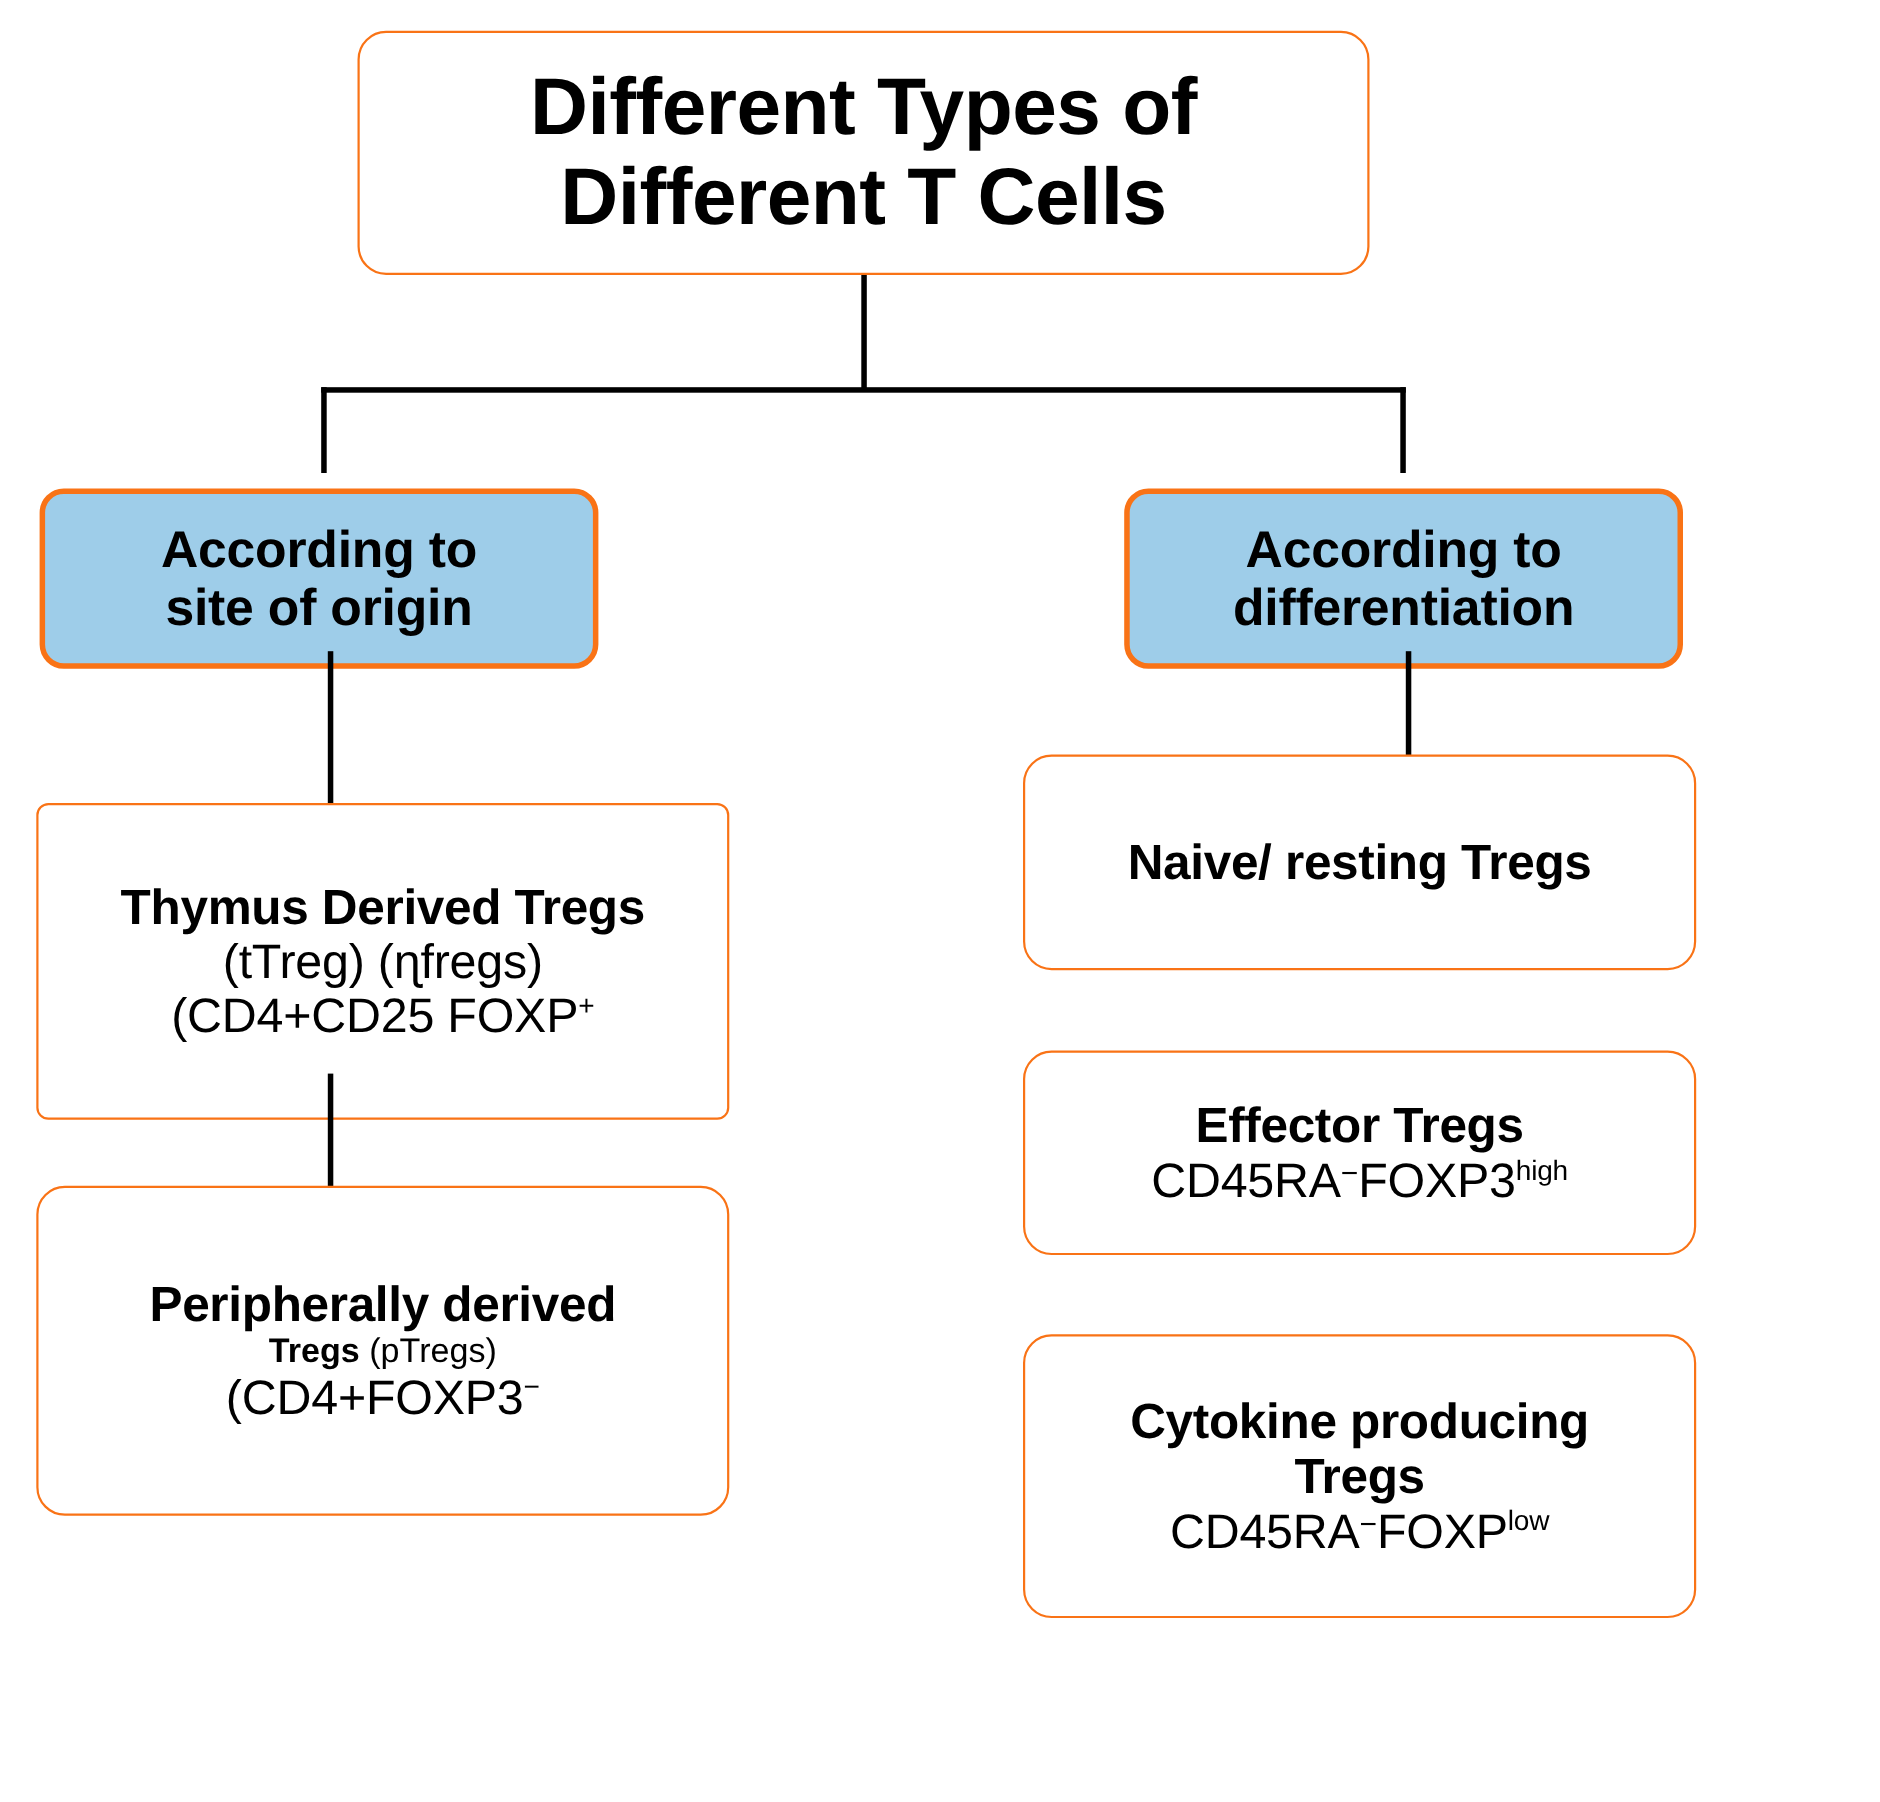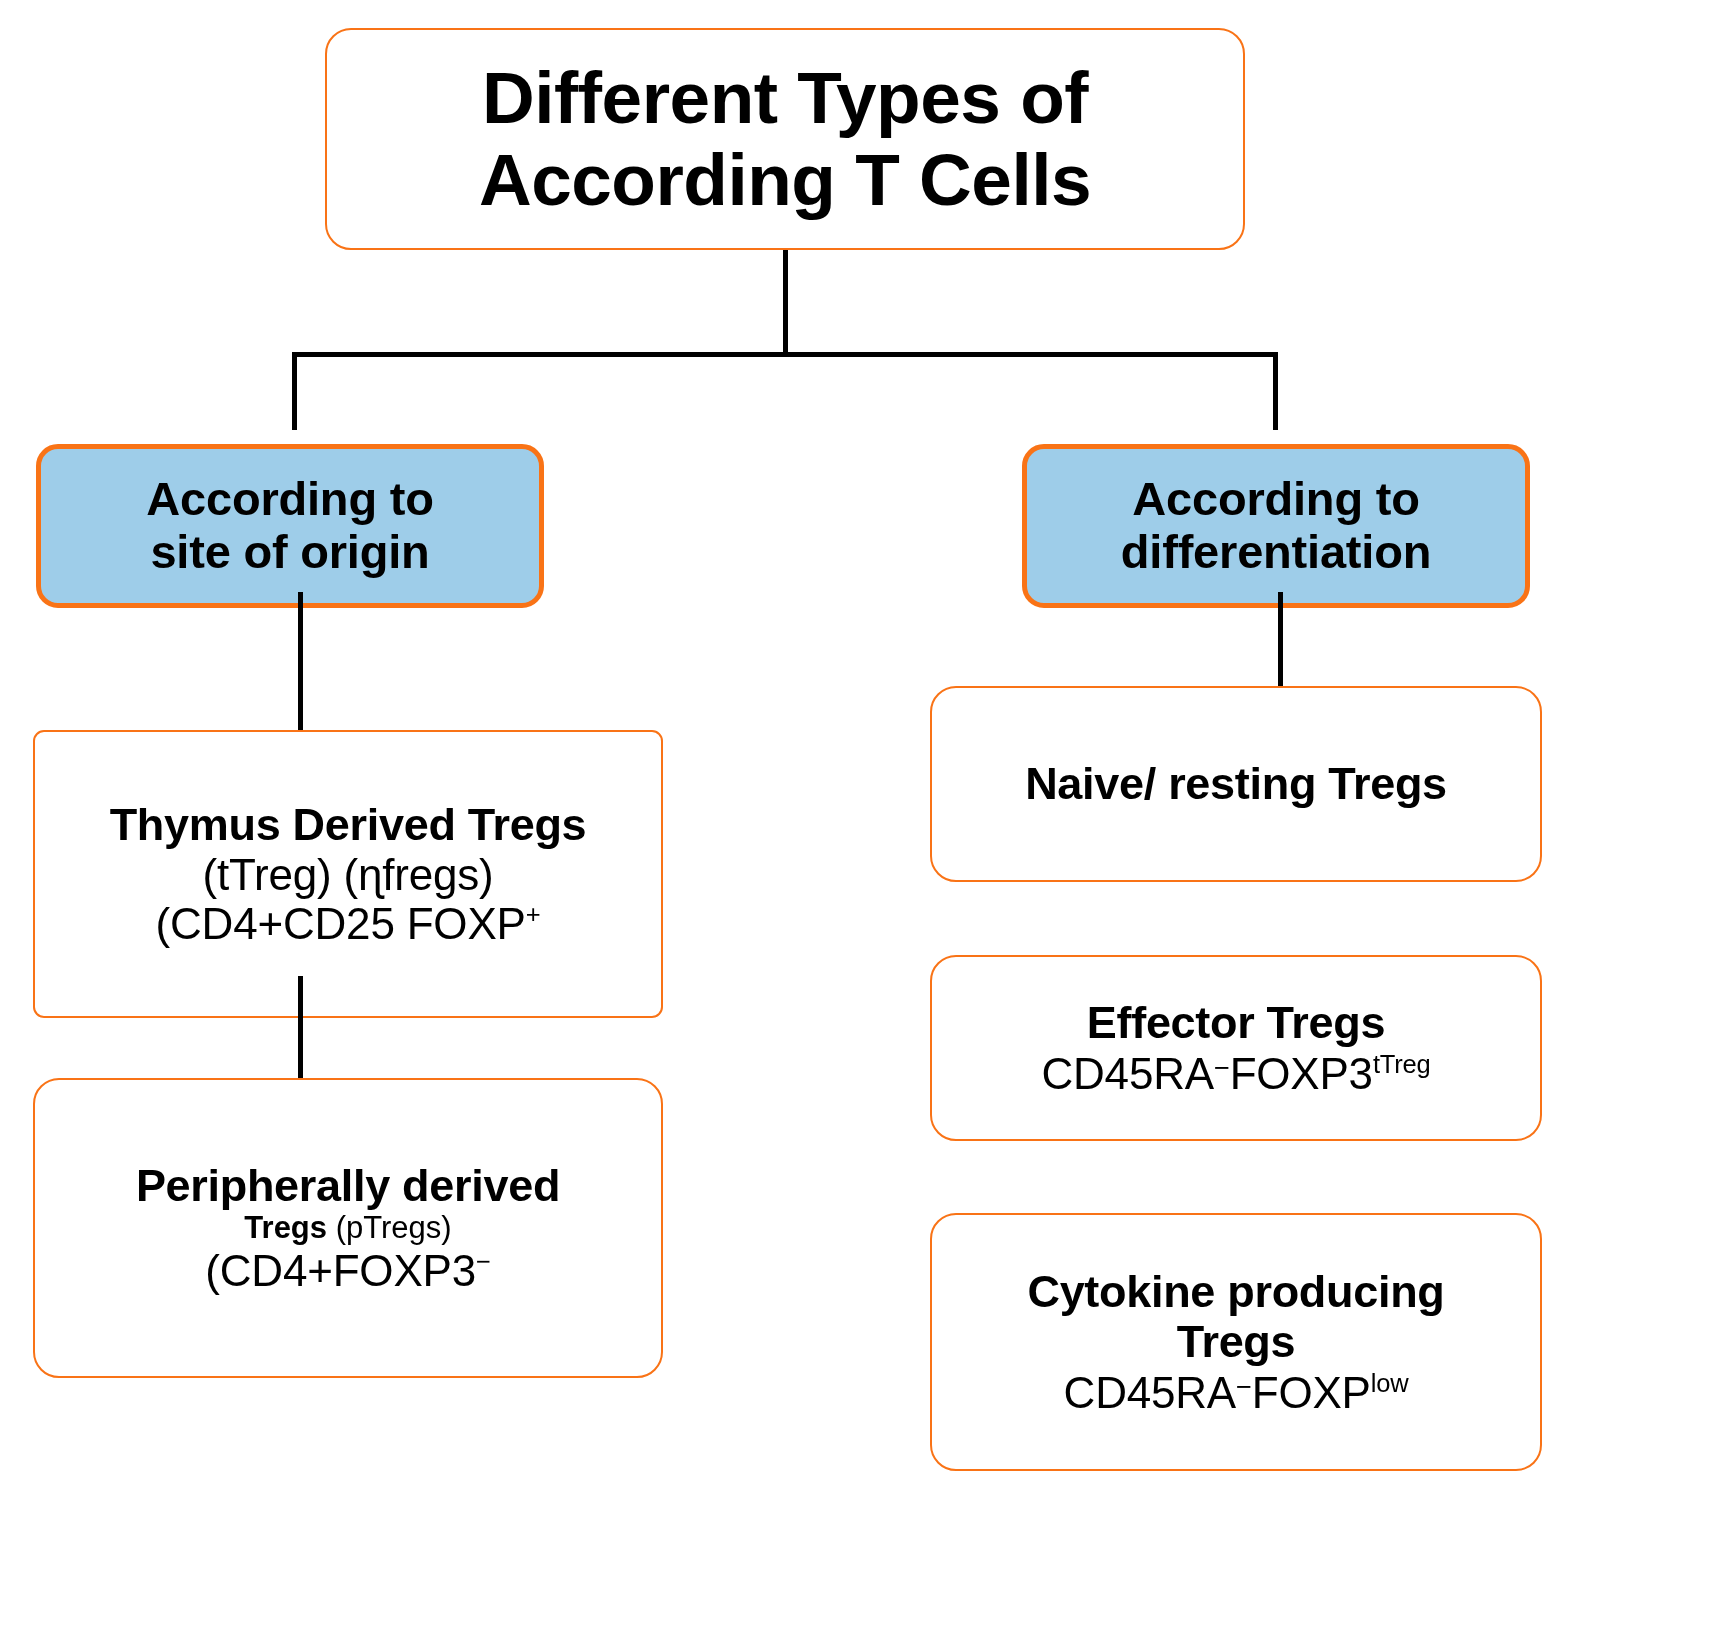--- a/index.html
+++ b/index.html
@@ -86,21 +86,21 @@
   .edge.v { width: 5px; }
   .edge.h { height: 5px; }
 </style>
 </head>
 <body>
 
 <div id="canvas">
 
   <div class="node title-node" style="left:325px; top:28px; width:920px; height:222px;">
     <span class="tline">Different Types of</span>
-    <span class="tline">According T Cells</span>
+    <span class="tline">Different T Cells</span>
   </div>
 
   <div class="edge v" style="left:783px; top:250px; height:105px;"></div>
   <div class="edge h" style="left:292px; top:352px; width:986px;"></div>
   <div class="edge v" style="left:292px; top:352px; height:78px;"></div>
   <div class="edge v" style="left:1273px; top:352px; height:78px;"></div>
 
   <div class="node blue" style="left:36px; top:428px; width:508px; height:164px;">
     <span class="btext">According to</span>
     <span class="btext">site of origin</span>
@@ -128,21 +128,21 @@
   </div>
 
   <div class="edge v" style="left:1278px; top:592px; height:96px;"></div>
 
   <div class="node" style="left:930px; top:686px; width:612px; height:196px; padding:4px 0;">
     <span class="head">Naive/ resting Tregs</span>
   </div>
 
   <div class="node" style="left:930px; top:955px; width:612px; height:186px; padding:4px 12px;">
     <span class="head">Effector Tregs</span>
-    <span class="sub"><span>CD45RA</span><span class="supdash">−</span><span>FOXP3</span><sup>tTreg</sup></span>
+    <span class="sub"><span>CD45RA</span><span class="supdash">−</span><span>FOXP3</span><sup>high</sup></span>
   </div>
 
   <div class="node" style="left:930px; top:1213px; width:612px; height:258px; padding:4px 2px;">
     <span class="head">Cytokine producing</span>
     <span class="head">Tregs</span>
     <span class="sub"><span>CD45RA</span><span class="supdash">−</span><span>FOXP</span><sup>low</sup></span>
   </div>
 
 </div>
 

